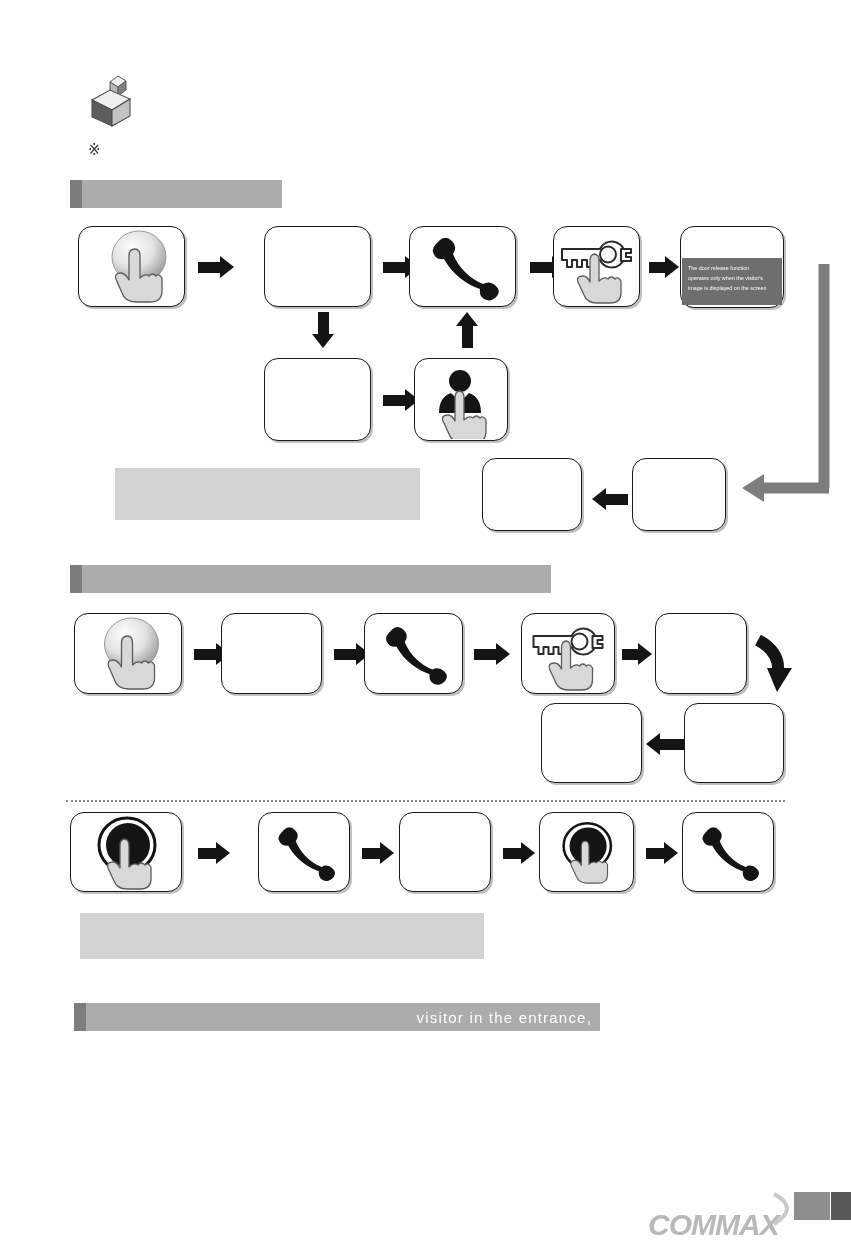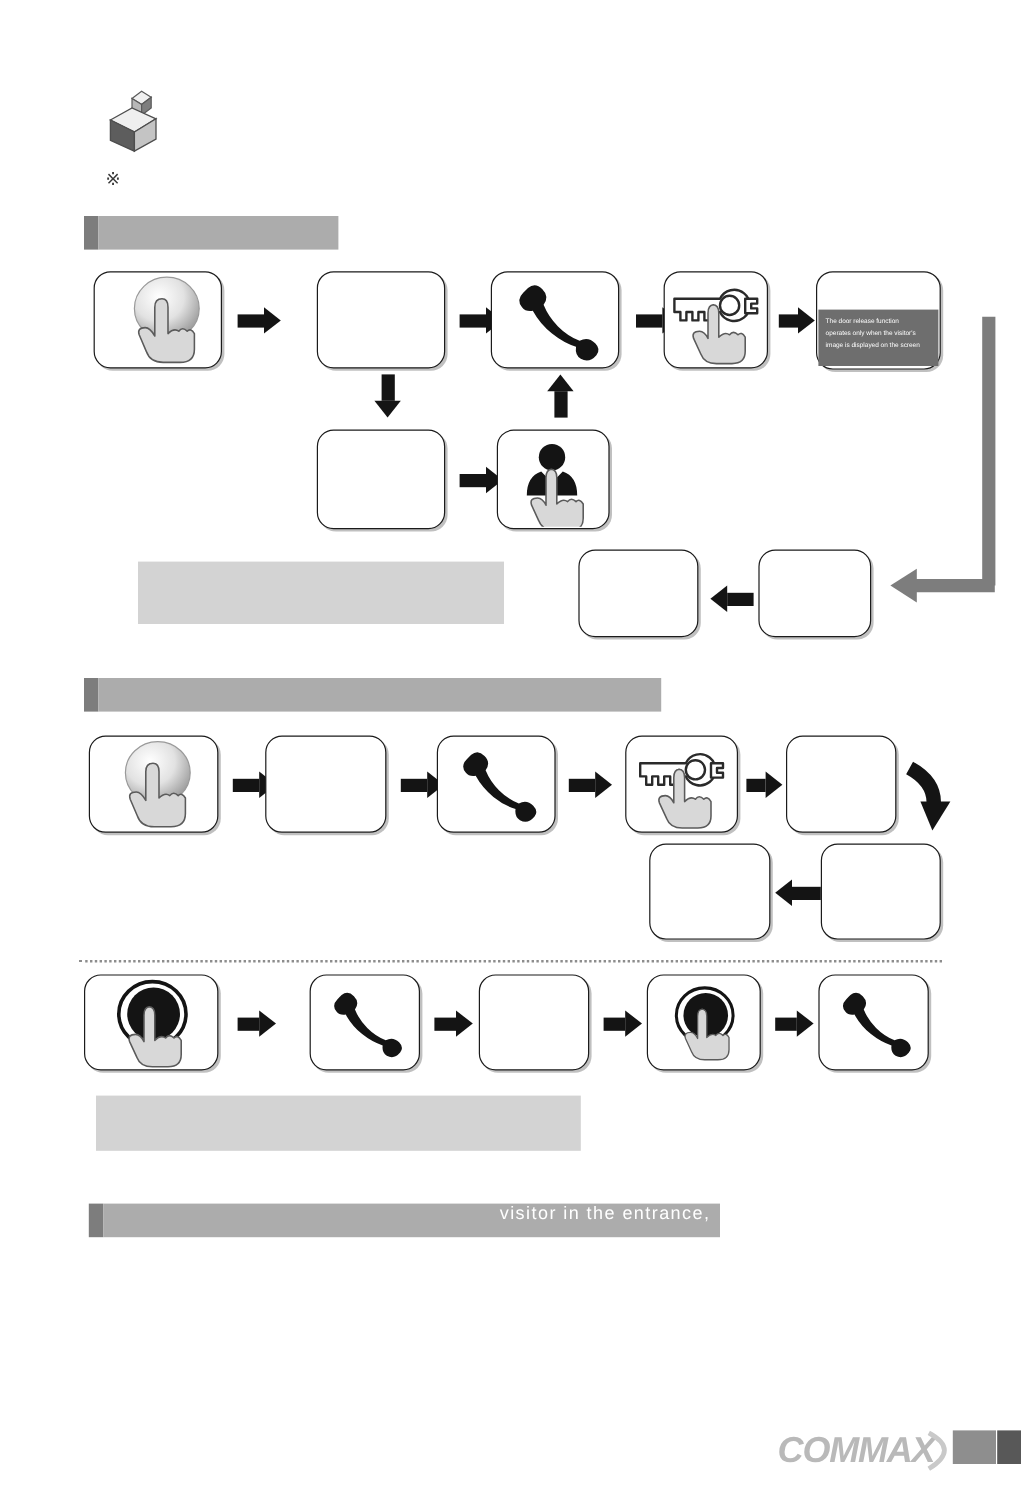--- a/index.html
+++ b/index.html
@@ -12,21 +12,21 @@
 
   
   .cube-icon{left:84px;top:68px;width:60px;height:62px;}
 
   
   .mark{left:88px;top:142px;font-size:15px;color:#3a3a3a;line-height:1;}
 
   
   .hbar{height:28px;display:flex;align-items:center;}
   .hbar .tab{width:12px;height:100%;background:#7d7d7d;flex:0 0 12px;}
-  .hbar .body{height:100%;background:#acacac;display:flex;align-items:flex-start;
+  .hbar .body{height:100%;background:#acacac;display:flex;align-items:center;
               padding-left:10px;box-sizing:border-box;}
   .hbar .body span{font-size:13px;color:#ffffff;letter-spacing:.5px;}
 
   
   .notebox{background:#d3d3d3;}
 
   
   .fbox{
     border:1.6px solid #1b1b1b;border-radius:14px;background:#ffffff;
     box-sizing:border-box;box-shadow:2px 2px 0 rgba(140,140,140,.55);
@@ -316,19 +316,19 @@
 </div>
 
 <div class="abs hbar" style="left:74px;top:1003px;width:526px;height:28px;">
   <div class="tab"></div>
   <div class="body" style="width:514px;justify-content:flex-end;padding-right:8px;">
     <span style="font-size:15px;letter-spacing:1.2px;">visitor in the entrance,</span>
   </div>
 </div>
 
 <div class="abs" style="left:648px;top:1192px;width:203px;height:40px;">
-  <div class="abs logo-text" style="left:0;top:0;">COMMAX</div>
+  <div class="abs logo-text" style="left:0;top:16px;">COMMAX</div>
   <svg class="abs" style="left:124px;top:-2px;width:40px;height:38px;">
     <path d="M2 4 q26 14 0 30" fill="none" stroke="#c9c9c9" stroke-width="4"></path>
   </svg>
   <div class="logo-blk" style="left:146px;top:0px;width:36px;height:28px;background:#8e8e8e;"></div>
   <div class="logo-blk" style="left:183px;top:0px;width:35px;height:28px;background:#585858;"></div>
 </div>
 
 </body></html>

